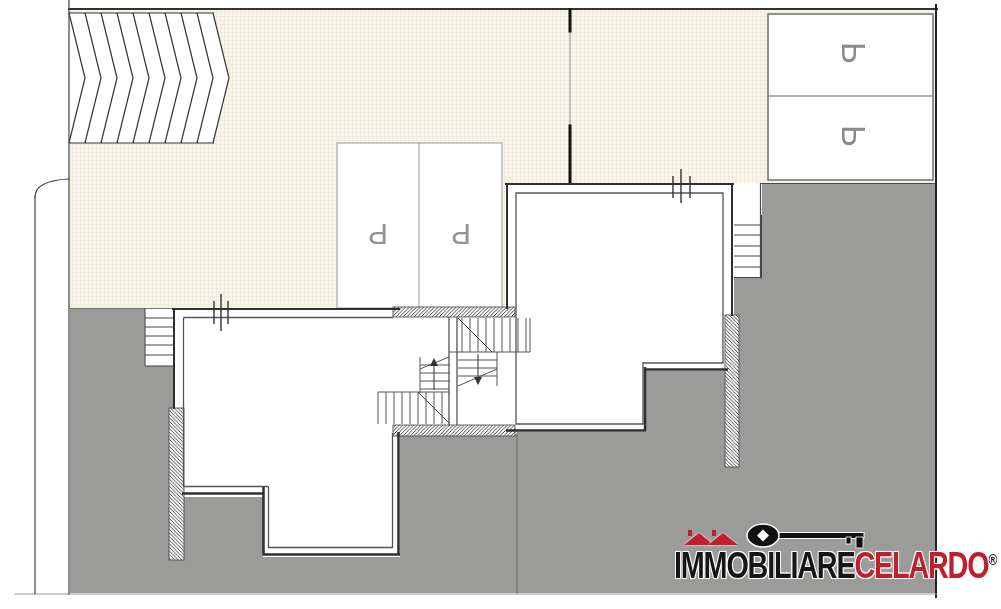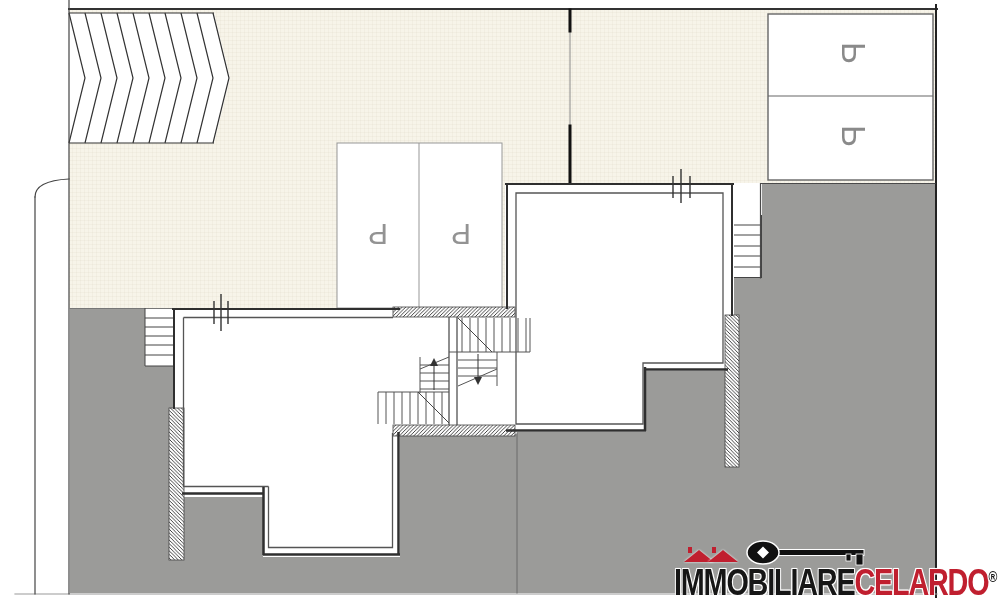--- a/index.html
+++ b/index.html
@@ -3,21 +3,21 @@
 <meta charset="utf-8">
 <style>
   html,body{margin:0;padding:0;background:#fdfdfd;}
   #canvas{position:relative;width:1001px;height:609px;background:#ffffff;overflow:hidden;
           font-family:"Liberation Sans", sans-serif;}
   #linework{position:absolute;left:0;top:0;width:1001px;height:609px;}
   .plabel{position:absolute;color:#8a8a8a;font-weight:normal;pointer-events:none;}
   .plabel.upper{font-size:33px;transform:scaleX(-1) rotate(90deg);}
   .plabel.middle{font-size:30px;color:#939393;transform:rotate(180deg);}
   
-  #logo{position:absolute;left:660px;top:529px;width:330px;height:80px;}
+  #logo{position:absolute;left:660px;top:512px;width:330px;height:80px;}
   #logo .keysvg{position:absolute;left:86px;top:8px;}
   #brandline{position:absolute;left:14px;top:28px;white-space:nowrap;
      font-size:36px;font-weight:bold;letter-spacing:-1.5px;line-height:40px;
      transform:scaleX(0.8);transform-origin:left top;
      text-shadow:0 0 2px #fff,0 0 2px #fff,1px 1px 0 #fff,-1px -1px 0 #fff,1px -1px 0 #fff,-1px 1px 0 #fff;}
   #brandline .blk{color:#161616;}
   #brandline .red{color:#c01f2f;}
   #brandline sup{font-size:15px;color:#161616;letter-spacing:0;}
   .roof{position:absolute;width:0;height:0;top:21px;
         border-left:15px solid transparent;border-right:15px solid transparent;

